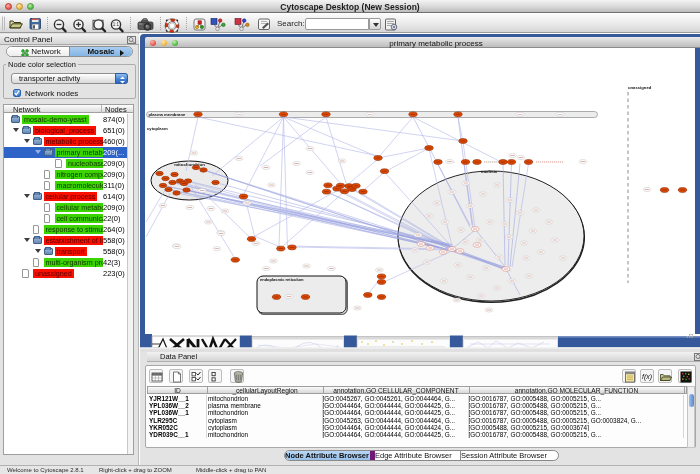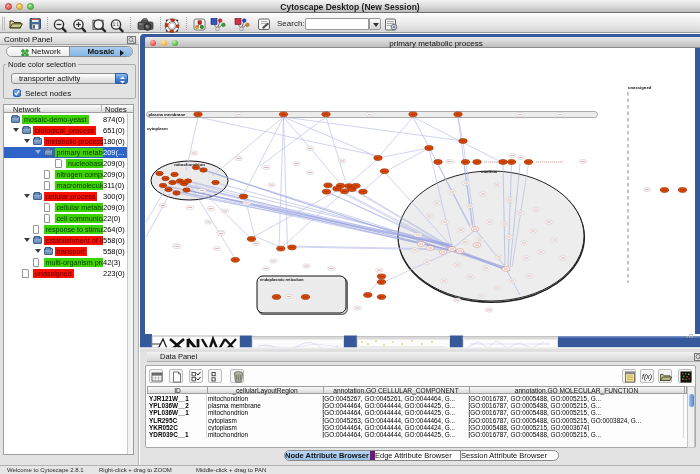--- a/index.html
+++ b/index.html
@@ -631,21 +631,21 @@
           <svg style="position:absolute;left:3px;top:1.5px" width="7" height="8" viewBox="0 0 7 8">
             <path d="M3.5 0.5 L6 3 L1 3 Z" fill="#fff"></path>
             <path d="M3.5 7.5 L6 5 L1 5 Z" fill="#fff"></path>
           </svg>
         </div></div>
 <div class="cbx">
         <svg width="8" height="8" viewBox="0 0 8 8" style="position:absolute;left:-1px;top:-1px">
           <path d="M1.8 4 L3.3 5.8 L6.2 1.6" fill="none" stroke="#fff" stroke-width="1.3"></path>
         </svg>
       </div>
-      <div class="cbx-lab">Select nodes</div>
+      <div class="cbx-lab">Network nodes</div>
 <div class="treewrap">
 <div class="thead">
           <span style="position:absolute;left:9px;top:0">Network</span>
           <span style="position:absolute;left:101px;top:0">Nodes</span>
           <div style="position:absolute;left:97px;top:0;height:8px;border-left:1px solid #b5b5b5"></div>
         </div>
 <div class="tsb"></div>
 <div class="tree">
 <div class="trow">
             <div class="fold" style="left:7px"></div>
@@ -655,21 +655,21 @@
 <div class="trow">
             <div class="arr" style="left:9px;border-top-color:#3c3c3c"></div>
             <div class="fold" style="left:18px"></div>
             <div class="lbl r" style="left:29px;max-width:70px">biological_process</div>
             <div class="val" style="color:#000">651(0)</div>
           </div>
 <div class="trow">
             <div class="arr" style="left:19.5px;border-top-color:#3c3c3c"></div>
             <div class="fold" style="left:28.5px"></div>
             <div class="lbl r" style="left:39.5px;max-width:59.5px">metabolic process</div>
-            <div class="val" style="color:#000">180(0)</div>
+            <div class="val" style="color:#000">460(0)</div>
           </div>
 <div class="trow sel">
             <div class="arr" style="left:30.5px;border-top-color:#9ab0d8"></div>
             <div class="fold" style="left:39.5px"></div>
             <div class="lbl g" style="left:50.5px;max-width:48.5px">primary metabo</div>
             <div class="val" style="color:#fff">209(...</div>
           </div>
 <div class="trow">
             <div class="doc" style="left:51px"></div>
             <div class="lbl g" style="left:62px;max-width:37px">nucleobase-</div>
@@ -682,21 +682,21 @@
           </div>
 <div class="trow">
             <div class="doc" style="left:39.5px"></div>
             <div class="lbl g" style="left:50.5px;max-width:48.5px">macromolecule</div>
             <div class="val" style="color:#000">311(0)</div>
           </div>
 <div class="trow">
             <div class="arr" style="left:19.5px;border-top-color:#3c3c3c"></div>
             <div class="fold" style="left:28.5px"></div>
             <div class="lbl r" style="left:39.5px;max-width:59.5px">cellular process</div>
-            <div class="val" style="color:#000">300(0)</div>
+            <div class="val" style="color:#000">614(0)</div>
           </div>
 <div class="trow">
             <div class="doc" style="left:39.5px"></div>
             <div class="lbl g" style="left:50.5px;max-width:48.5px">cellular metabo</div>
             <div class="val" style="color:#000">209(0)</div>
           </div>
 <div class="trow">
             <div class="doc" style="left:39.5px"></div>
             <div class="lbl g" style="left:50.5px;max-width:48.5px">cell communicat</div>
             <div class="val" style="color:#000">22(0)</div>

